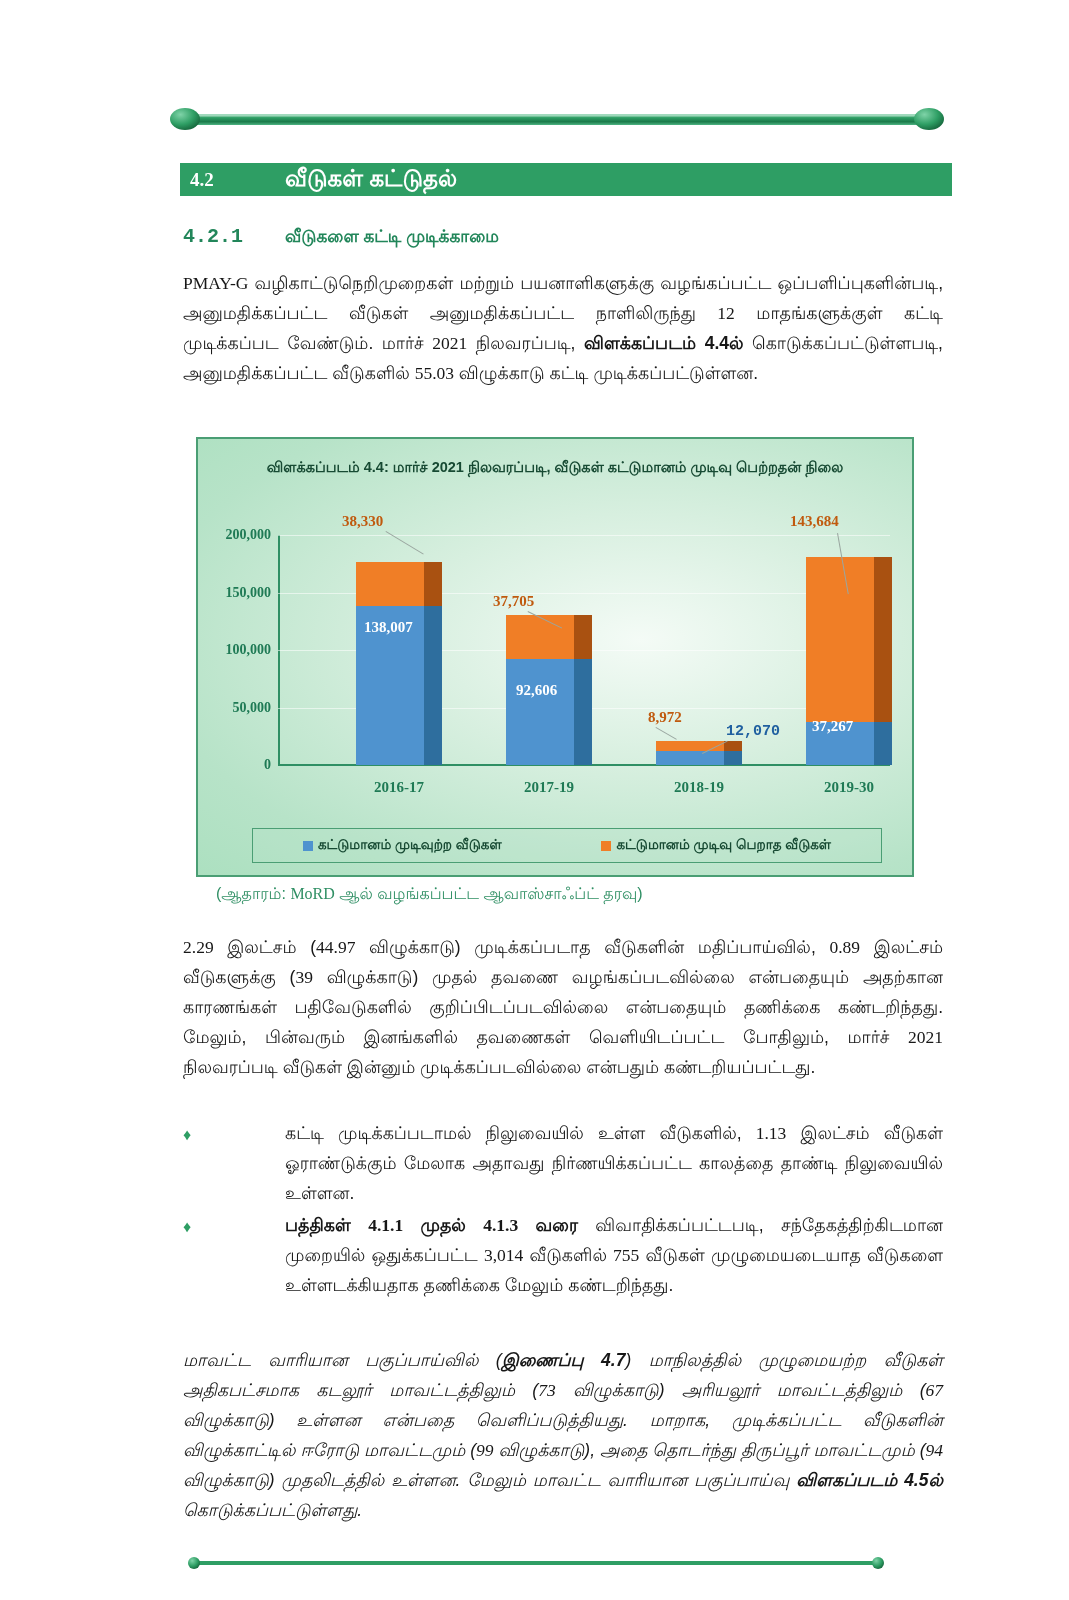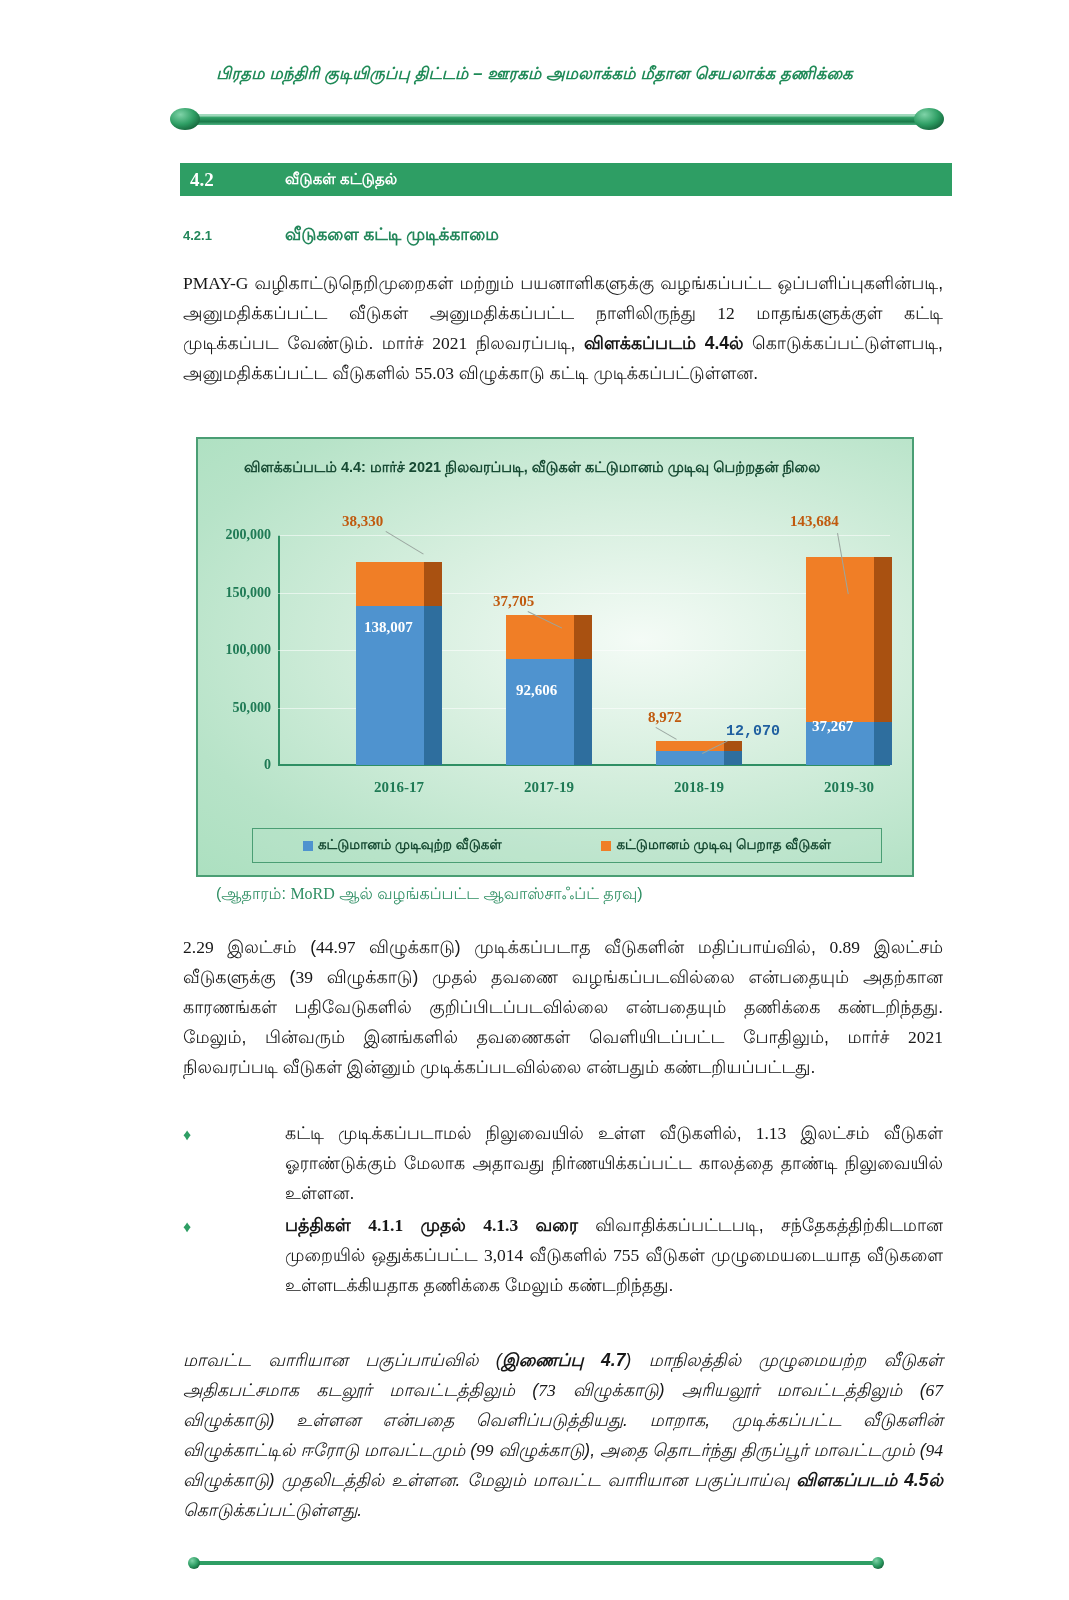--- a/index.html
+++ b/index.html
@@ -29,31 +29,31 @@
     background: #2e9e64;
     display: flex; align-items: center;
     color: #ffffff;
   }
   .secbar .num {
     font-family: "Liberation Serif", serif; font-weight: bold;
     font-size: 19px; padding-left: 10px; width: 105px;
   }
   .secbar .ttl {
     font-family: "Liberation Sans", sans-serif; font-weight: bold;
-    font-size: 15px;
+    font-size: 23px;
   }
 
   
   .subhead {
     position: absolute; left: 183px; top: 225px; width: 772px;
     display: flex; align-items: baseline; color: #22865a;
   }
   .subhead .num {
-    font-family: Liberation Sans, sans-serif; font-weight: bold;
-    font-size: 13px; width: 102px;
+    font-family: Liberation Mono, monospace; font-weight: bold;
+    font-size: 20px; width: 102px;
   }
   .subhead .ttl {
     font-family: "Liberation Sans", sans-serif; font-weight: bold; font-size: 17px;
   }
 
   
   .para {
     position: absolute; left: 183px; width: 760px;
     text-align: justify; text-justify: inter-word;
     font-family: "Liberation Sans", sans-serif;
@@ -90,20 +90,21 @@
   
   .chartbox {
     position: absolute; left: 196px; top: 437px; width: 718px; height: 440px;
     background: radial-gradient(ellipse at 62% 46%, #f4fbf6 0%, #d7efdf 38%, #b7e3c8 78%, #ace0c0 100%);
     border: 2px solid #4a9e74;
     padding: 6px;
   }
   .chart-inner { position: relative; width: 100%; height: 100%; }
   .chart-title {
     position: absolute; left: 40px; right: 40px; top: 12px;
+    text-align: center;
     font-family: "Liberation Sans", sans-serif;
     font-weight: bold; font-size: 14.5px; line-height: 21px;
     color: #174a33;
   }
   .plot {
     position: absolute; left: 74px; top: 90px; width: 612px; height: 230px;
   }
   .yaxis-label {
     position: absolute; right: 100%; margin-right: 7px;
     transform: translateY(-50%);
@@ -173,21 +174,20 @@
   .source .serif { font-family: "Liberation Serif", serif; }
 
   
   .footrule { position: absolute; left: 186px; top: 1556px; width: 700px; height: 14px; }
 </style>
 </head>
 <body>
 
 <div class="page">
 
-  <div class="runhead">பிரதம மந்திரி குடியிருப்பு திட்டம் – ஊரகம் அமலாக்கம் மீதான செயலாக்க தணிக்கை</div>
 
   <svg class="headrule" viewBox="0 0 778 24" preserveAspectRatio="none">
     <defs>
       <linearGradient id="gbar" x1="0" y1="0" x2="0" y2="1">
         <stop offset="0%" stop-color="#7fc9a2"></stop>
         <stop offset="35%" stop-color="#2e9e64"></stop>
         <stop offset="70%" stop-color="#1b7a4a"></stop>
         <stop offset="100%" stop-color="#4fb583"></stop>
       </linearGradient>
       <radialGradient id="gdot" cx="35%" cy="30%" r="75%">

